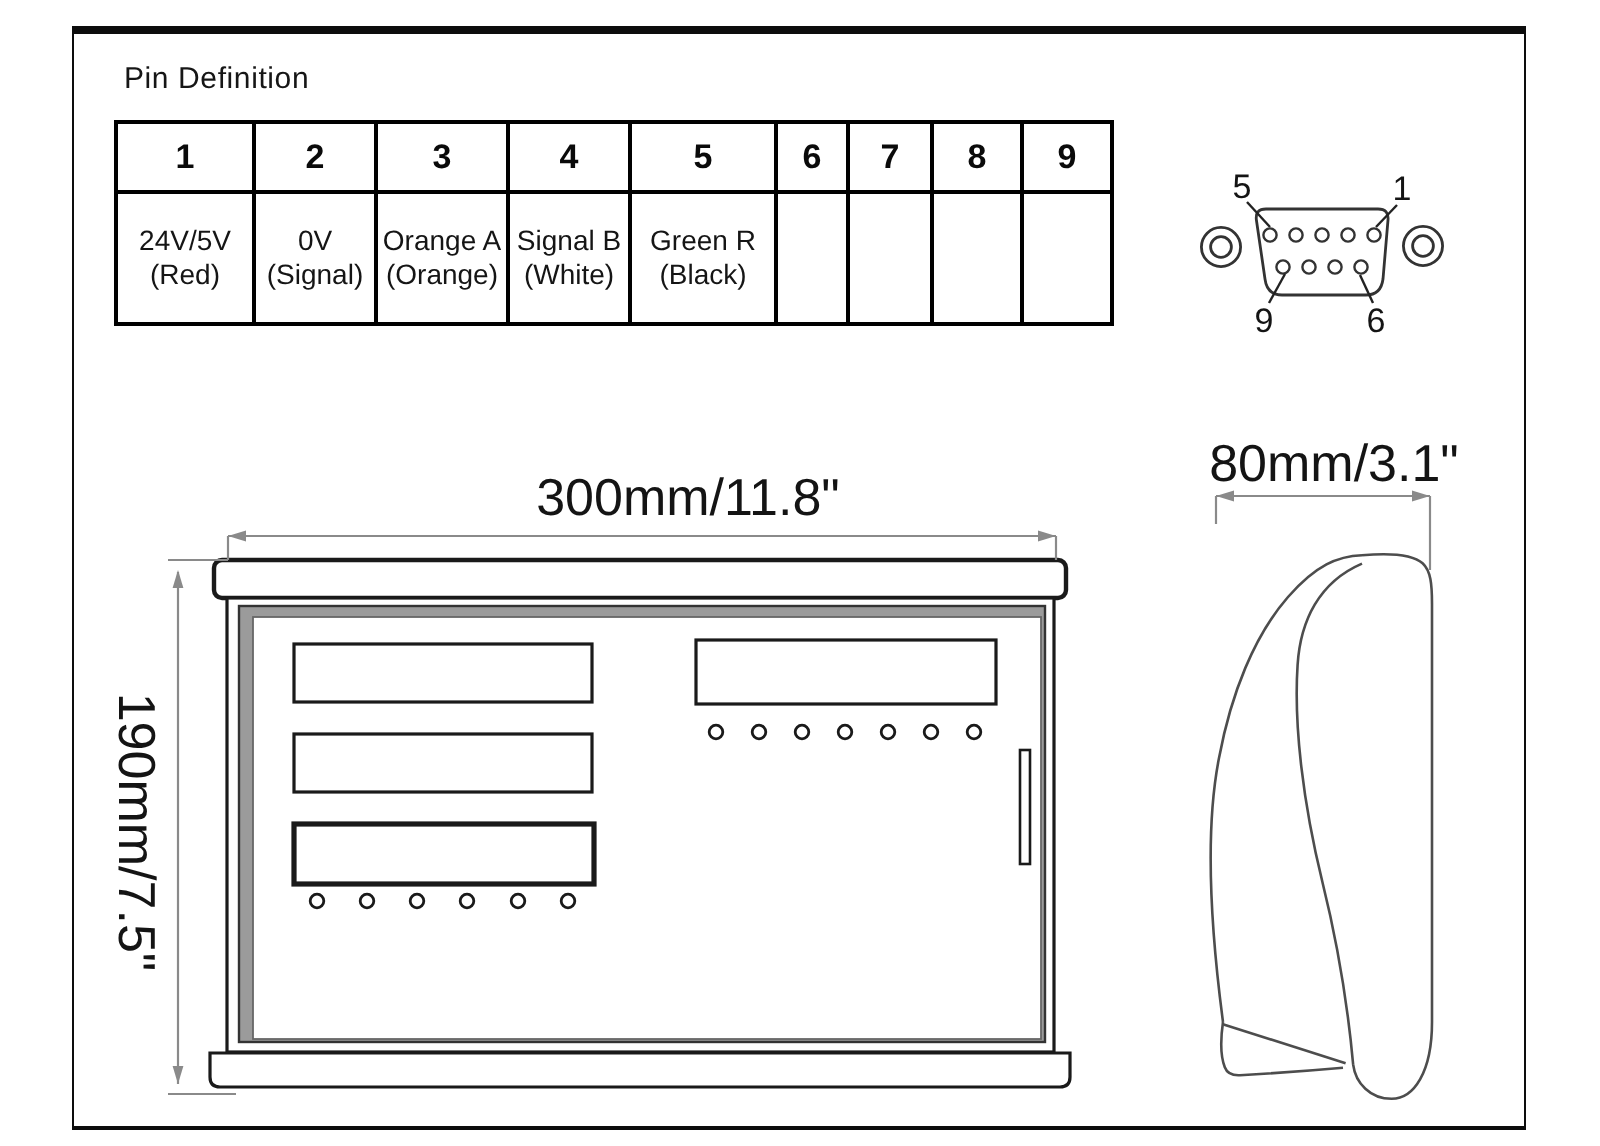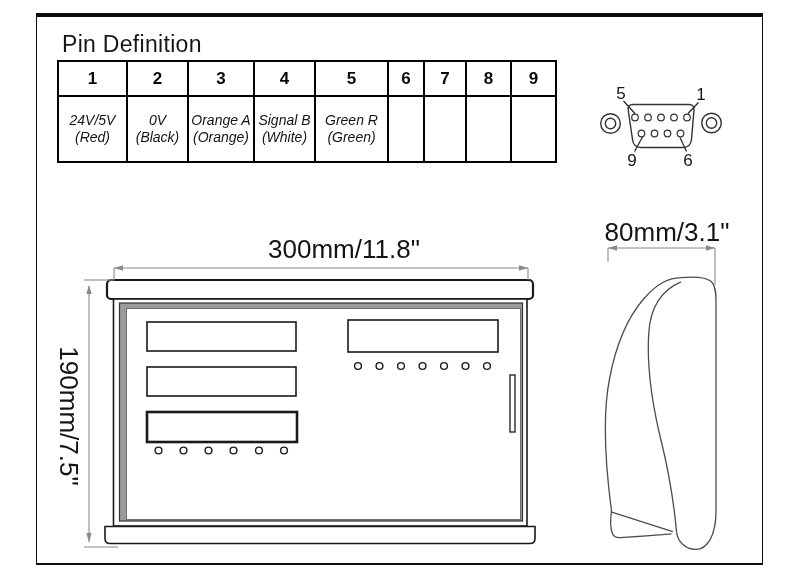--- a/index.html
+++ b/index.html
@@ -10,34 +10,34 @@
   .frame{
     position:absolute;left:36px;top:13px;width:727px;height:552px;
     box-sizing:border-box;
     border-top:4px solid #0d0d0d;
     border-left:1.6px solid #0d0d0d;
     border-right:1.6px solid #0d0d0d;
     border-bottom:2px solid #0d0d0d;
   }
   .section-title{
     position:absolute;left:62px;top:31px;
-    font-size:23px;letter-spacing:0.3px;color:#161616;
+    font-size:15px;letter-spacing:0.3px;color:#161616;
   }
   table.pin-table{
     position:absolute;left:57px;top:60px;
     border-collapse:collapse;table-layout:fixed;
   }
   table.pin-table th, table.pin-table td{
     border:2px solid #000;text-align:center;vertical-align:middle;
     padding:0;overflow:hidden;
   }
   table.pin-table th{
     height:33px;font-size:17px;font-weight:bold;color:#0a0a0a;
   }
-  table.pin-table td{height:64px;font-style:italic;}
+  table.pin-table td{height:64px;}
   .cell-line{font-size:14px;line-height:17px;color:#151515;white-space:nowrap;}
   .dim-label{
     position:absolute;font-size:26px;color:#141414;white-space:nowrap;
     transform:translate(-50%,-50%);
   }
   .dim-label.vertical{transform:translate(-50%,-50%) rotate(90deg);}
   svg{position:absolute;left:0;top:0;}
   svg text{font-family:"Liberation Sans",sans-serif;font-size:17px;fill:#141414;}
 </style>
 </head>
@@ -73,33 +73,33 @@
       <th>8</th>
       <th>9</th>
     </tr>
     <tr>
       <td>
         <div class="cell-line">24V/5V</div>
         <div class="cell-line">(Red)</div>
       </td>
       <td>
         <div class="cell-line">0V</div>
-        <div class="cell-line">(Black)</div>
+        <div class="cell-line">(Signal)</div>
       </td>
       <td>
         <div class="cell-line">Orange A</div>
         <div class="cell-line">(Orange)</div>
       </td>
       <td>
         <div class="cell-line">Signal B</div>
         <div class="cell-line">(White)</div>
       </td>
       <td>
         <div class="cell-line">Green R</div>
-        <div class="cell-line">(Green)</div>
+        <div class="cell-line">(Black)</div>
       </td>
       <td>
         <div class="cell-line"></div>
         <div class="cell-line"></div>
       </td>
       <td>
         <div class="cell-line"></div>
         <div class="cell-line"></div>
       </td>
       <td>

